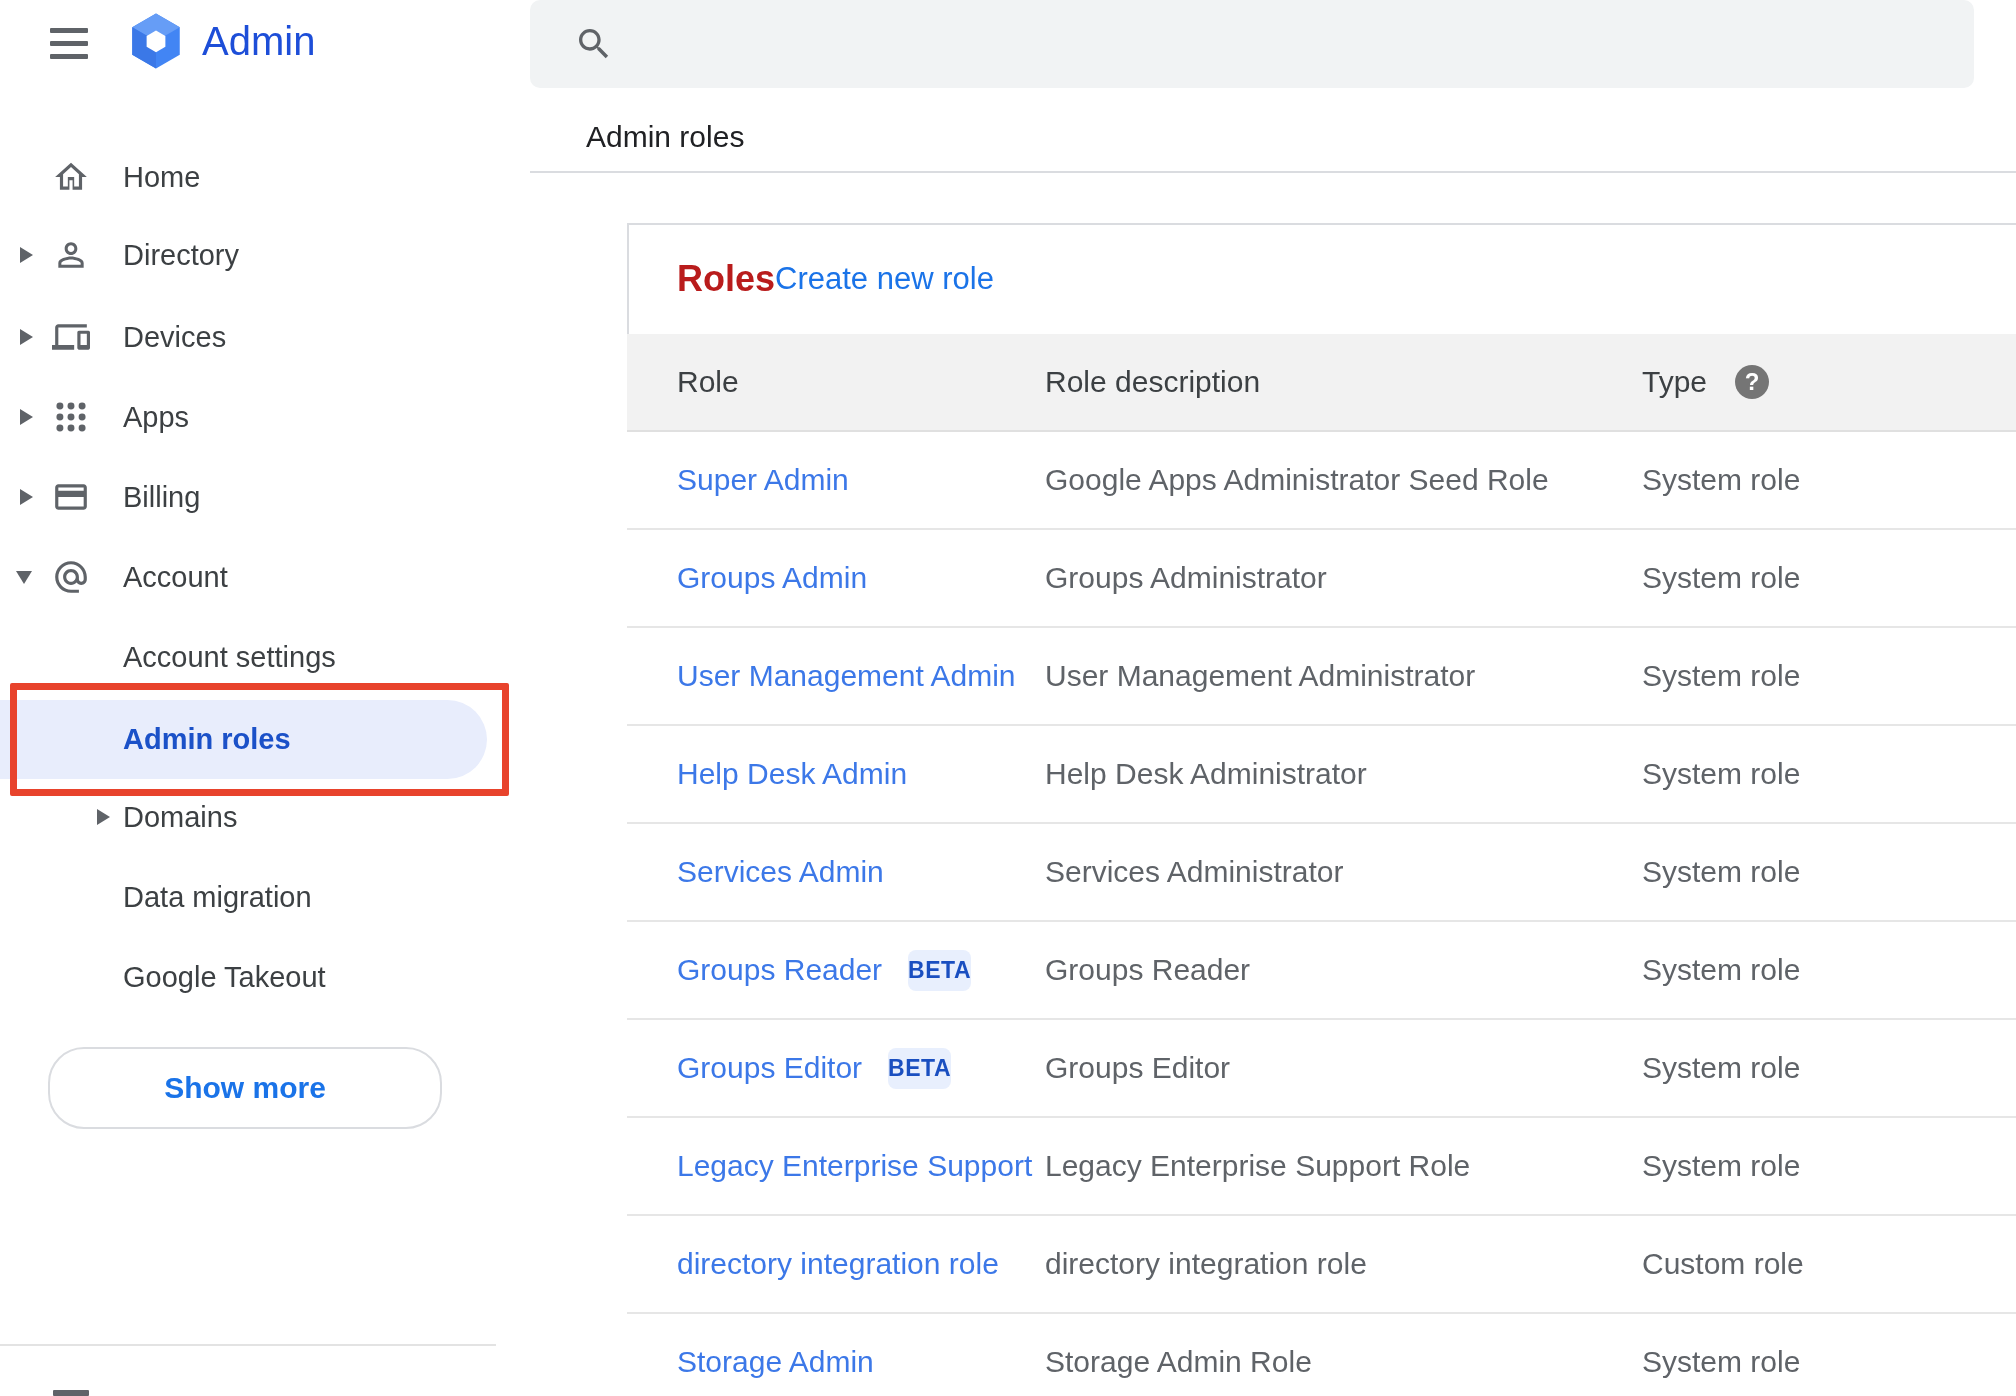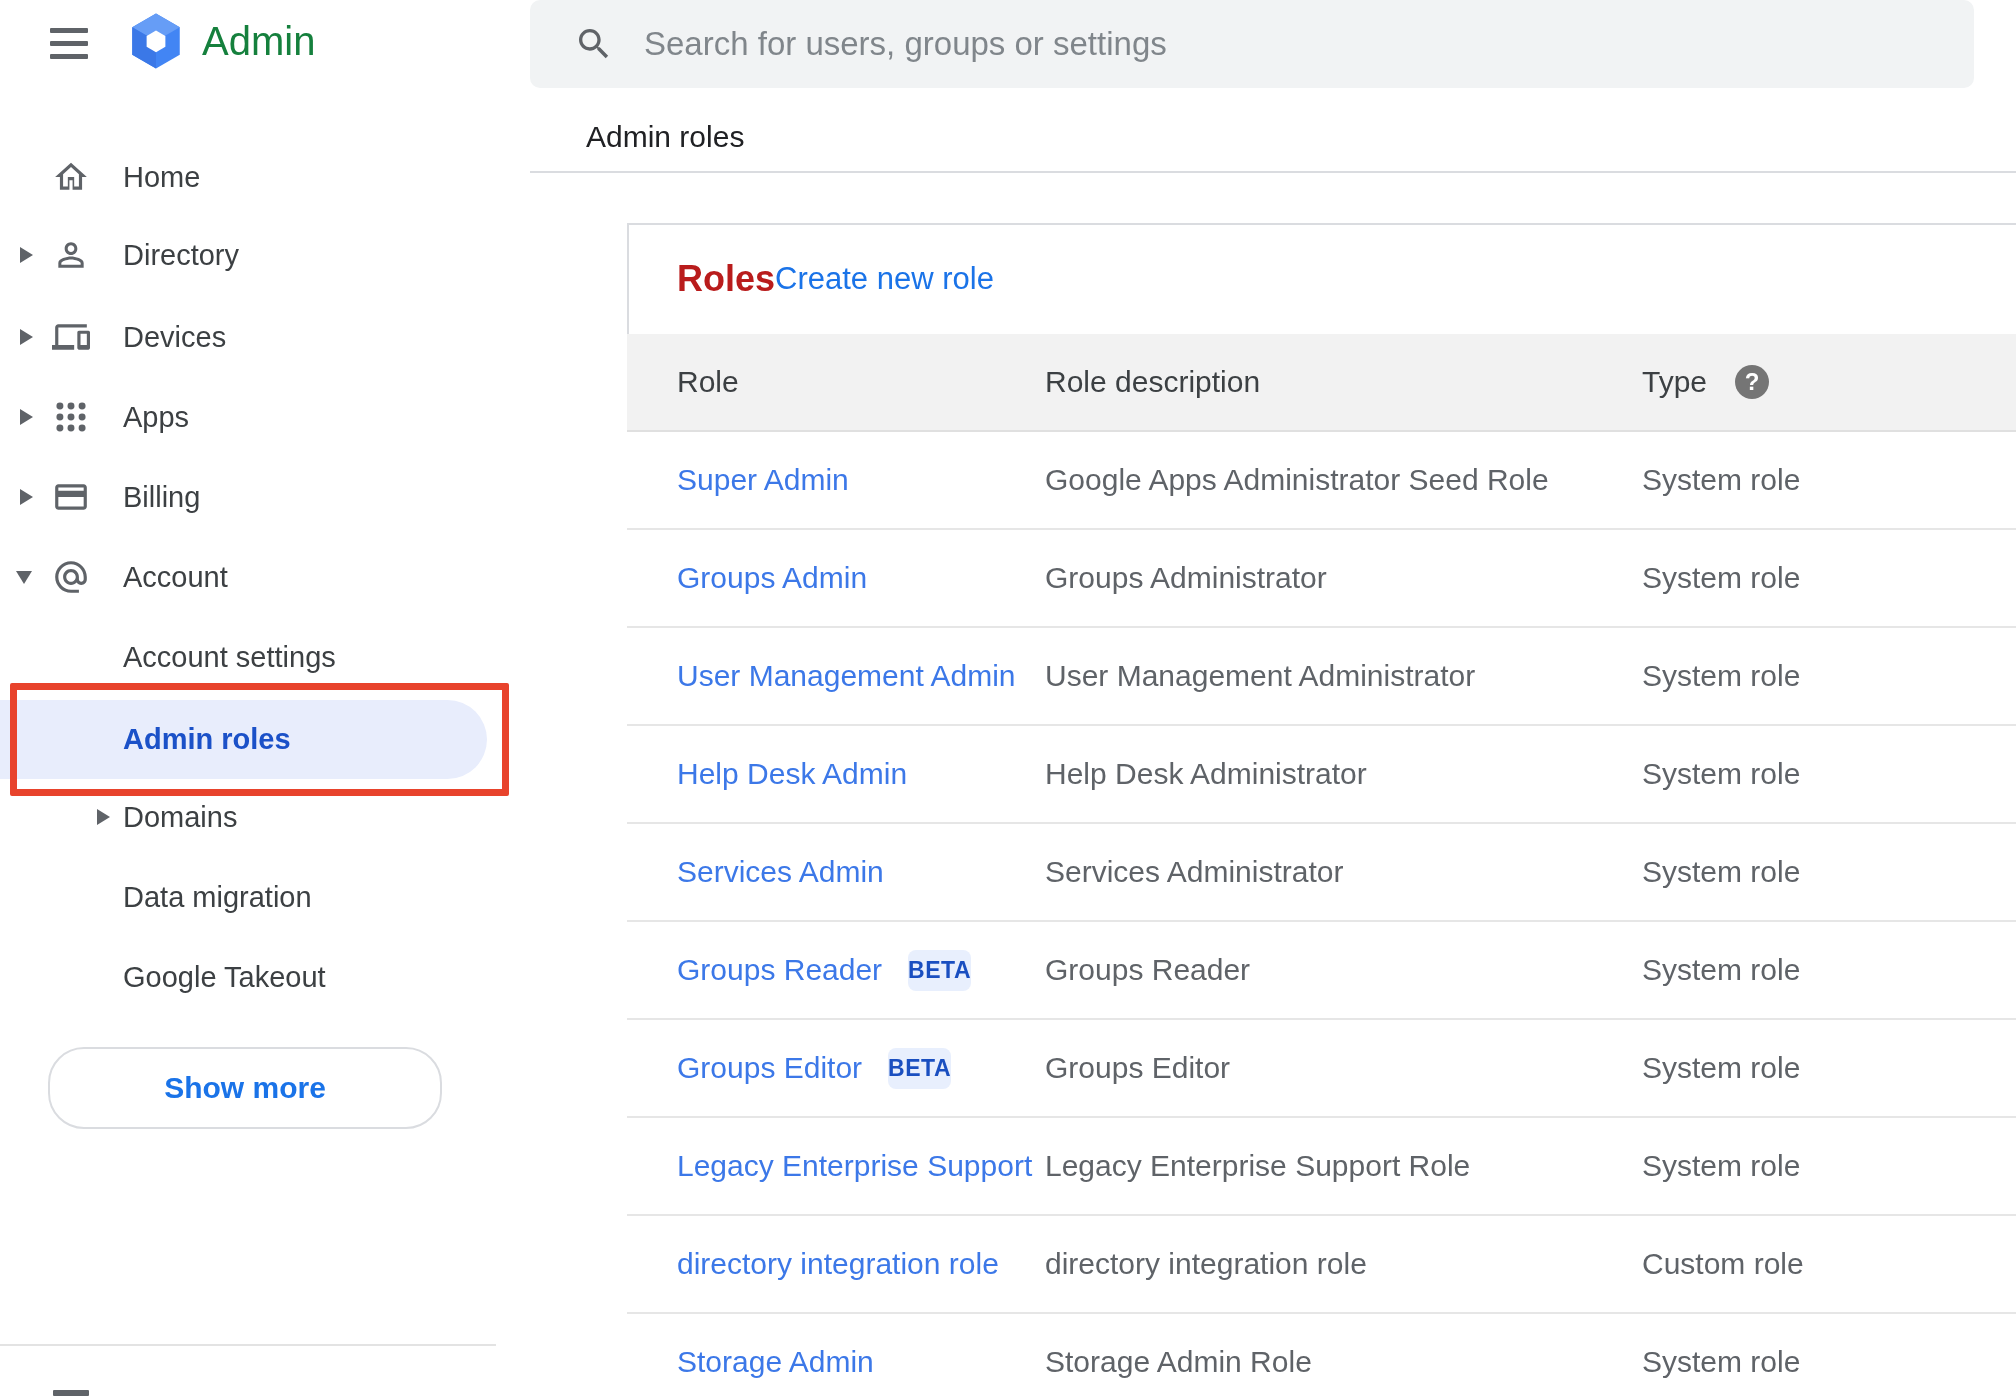--- a/index.html
+++ b/index.html
@@ -4,21 +4,21 @@
 <style>
   html,body { margin:0; padding:0; background:#fff; }
   .page {
     position:relative; width:2016px; height:1396px; overflow:hidden;
     background:#fff; font-family:"Liberation Sans", sans-serif; color:#3c4043;
   }
   
   .hamburger { position:absolute; left:50px; top:28px; width:38px; height:32px; cursor:pointer; }
   .hamburger i { display:block; width:38px; height:5px; background:#5f6368; border-radius:1px; margin-bottom:8px; }
   .logo { position:absolute; left:126px; top:10px; width:60px; height:62px; }
-  .logo-text { position:absolute; left:202px; top:10px; height:62px; line-height:62px; font-size:40px; color:#15803d; }
+  .logo-text { position:absolute; left:202px; top:10px; height:62px; line-height:62px; font-size:40px; color:#1d4ed8; }
   .searchbar {
     position:absolute; left:530px; top:0; width:1444px; height:88px;
     background:#f1f3f4; border-radius:10px; display:flex; align-items:center;
   }
   .search-icon { width:40px; height:40px; margin-left:44px; flex:0 0 auto; }
   .search-placeholder { margin-left:30px; font-size:33px; color:#80868b; }
   .breadcrumb { position:absolute; left:586px; top:120px; font-size:30px; color:#202124; }
   .crumb-divider { position:absolute; left:530px; top:171px; width:1486px; height:2px; background:#dadce0; }
 
   
@@ -96,21 +96,20 @@
       <polygon points="5,13 24,24 24,46 5,35" fill="#3b78e7"></polygon>
       <polygon points="24,15.5 31.5,20 31.5,28.5 24,33 16.5,28.5 16.5,20" fill="#ffffff"></polygon>
     </svg>
   </div>
   <div class="logo-text">Admin</div>
 
   <div class="searchbar">
     <svg class="search-icon" viewBox="0 0 24 24" fill="#5f6368">
       <path d="M15.5 14h-.79l-.28-.27C15.41 12.59 16 11.11 16 9.5 16 5.91 13.09 3 9.5 3S3 5.91 3 9.5 5.91 16 9.5 16c1.61 0 3.09-.59 4.23-1.57l.27.28v.79l5 4.99L20.49 19l-4.99-5zm-6 0C7.01 14 5 11.99 5 9.5S7.01 5 9.5 5 14 7.01 14 9.5 11.99 14 9.5 14z"></path>
     </svg>
-    <span class="search-placeholder">Search for users, groups or settings</span>
   </div>
 
   <div class="breadcrumb">Admin roles</div>
   <div class="crumb-divider"></div>
 
   <div class="nav-item" style="top:137px">
     <span class="nav-icon">
       <svg viewBox="0 0 24 24" fill="#5f6368">
           <path d="M12 5.69l5 4.5V18h-3v-6H10v6H7v-7.81l5-4.5M12 3L2 12h3v8h6v-6h2v6h6v-8h3L12 3z"></path>
         </svg>

